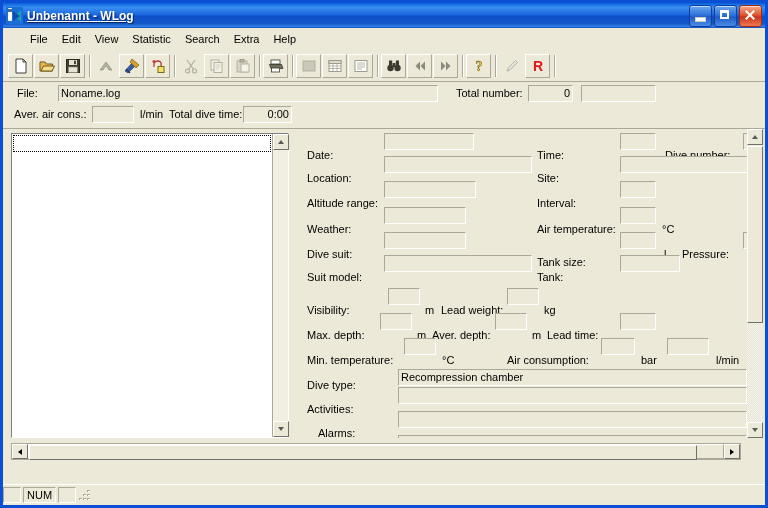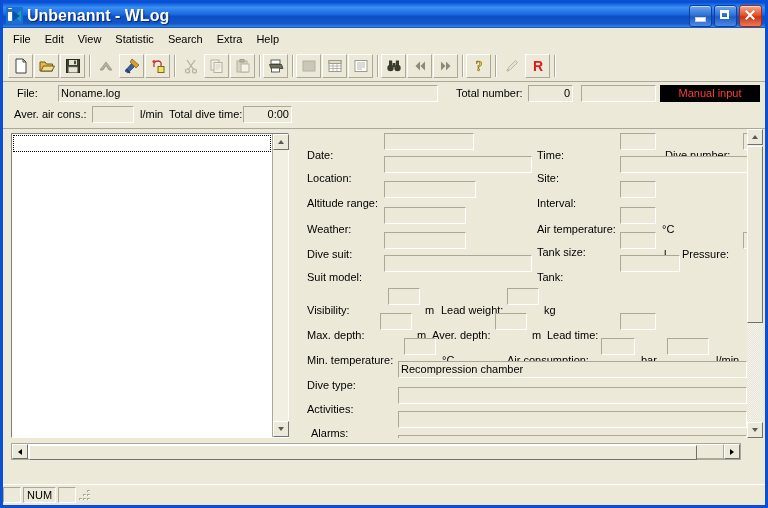--- a/index.html
+++ b/index.html
@@ -40,23 +40,23 @@
     position:absolute;left:7px;top:4px;width:0;height:0;
     border-top:5px solid transparent;border-bottom:5px solid transparent;
     border-left:7px solid #0f4fa8;
   }
   .app-icon .fin2{
     position:absolute;left:9px;top:3px;width:0;height:0;
     border-top:6px solid transparent;border-bottom:6px solid transparent;
     border-right:6px solid #19a3b8;
   }
   .title-text{
-    color:#ffffff;font-weight:bold;font-size:16px;
+    color:#ffffff;font-weight:bold;font-size:12px;
     text-shadow:1px 1px 1px rgba(0,0,0,.55);
-    white-space:nowrap;letter-spacing:0px;
+    white-space:nowrap;letter-spacing:0px;text-decoration:underline;
   }
   .title-text .doc{font-weight:bold;}
   .title-text .sep{font-weight:bold;}
   .win-buttons{
     position:absolute;right:3px;top:2px;display:flex;gap:2px;
   }
   .win-btn{
     width:21px;height:20px;border-radius:3px;
     border:1px solid #0d3f9c;
     position:relative;cursor:default;
@@ -75,21 +75,21 @@
   }
   .win-btn.close .x1,.win-btn.close .x2{
     position:absolute;left:4px;top:8px;width:12px;height:2px;background:#fff;
   }
   .win-btn.close .x1{transform:rotate(45deg);}
   .win-btn.close .x2{transform:rotate(-45deg);}
 
   
   .menubar{
     height:21px;flex:0 0 21px;background:#ece9d8;
-    display:flex;align-items:center;padding-left:3px;
+    display:flex;align-items:center;padding-left:20px;
     border-bottom:1px solid #ece9d8;
   }
   .menu-item{
     padding:2px 7px;font-size:11px;color:#000;cursor:default;line-height:14px;
   }
 
   
   .toolbar{
     height:31px;flex:0 0 31px;background:#ece9d8;
     display:flex;align-items:center;padding-left:5px;gap:0px;
@@ -432,21 +432,20 @@
         <i></i>
       </div>
   </div>
 
   <div class="infobar">
     <div class="lbl" style="position:absolute;left:14px;top:5px;">File:</div>
     <div class="fieldflat" style="position:absolute;left:55px;top:3px;width:380px;">Noname.log</div>
     <div class="lbl" style="position:absolute;left:453px;top:5px;">Total number:</div>
     <div class="fieldflat num" style="position:absolute;left:525px;top:3px;width:45px;">0</div>
     <div class="fieldflat" style="position:absolute;left:578px;top:3px;width:75px;"></div>
-    <div class="manual-input" style="left:657px;top:3px;width:100px;height:17px;">Manual input</div>
 
     <div class="lbl" style="position:absolute;left:11px;top:26px;">Aver. air cons.:</div>
     <div class="fieldflat" style="position:absolute;left:89px;top:24px;width:42px;"></div>
     <div class="lbl" style="position:absolute;left:137px;top:26px;">l/min</div>
     <div class="lbl" style="position:absolute;left:166px;top:26px;">Total dive time:</div>
     <div class="fieldflat num" style="position:absolute;left:240px;top:24px;width:49px;">0:00</div>
   </div>
 
   <div class="client">
 
@@ -506,21 +505,21 @@
       </div>
       <div class="fieldflat" style="position:absolute;left:321px;top:78px;width:36px;"></div>
       <div class="frow" style="left:363px;top:79px;">
         <span class="lbl">°C</span>
       </div>
 
       <div class="frow" style="left:8px;top:104px;">
         <span class="lbl">Dive suit:</span>
       </div>
       <div class="fieldflat" style="position:absolute;left:85px;top:103px;width:82px;"></div>
-      <div class="frow" style="left:238px;top:102px;">
+      <div class="frow" style="left:238px;top:112px;">
         <span class="lbl">Tank size:</span>
       </div>
       <div class="fieldflat" style="position:absolute;left:321px;top:103px;width:36px;"></div>
       <div class="frow" style="left:365px;top:104px;">
         <span class="lbl">l</span>
       </div>
       <div class="frow" style="left:383px;top:104px;">
         <span class="lbl">Pressure:</span>
       </div>
       <div class="fieldflat" style="position:absolute;left:444px;top:103px;width:36px;"></div>
@@ -583,28 +582,28 @@
         <span class="lbl">bar</span>
       </div>
       <div class="fieldflat" style="position:absolute;left:368px;top:209px;width:42px;"></div>
       <div class="frow" style="left:417px;top:210px;">
         <span class="lbl">l/min</span>
       </div>
 
       <div class="frow" style="left:8px;top:235px;">
         <span class="lbl">Dive type:</span>
       </div>
-      <div class="fieldflat" style="position:absolute;left:99px;top:232px;right:0px;">Recompression chamber</div>
+      <div class="fieldflat" style="position:absolute;left:99px;top:240px;right:0px;">Recompression chamber</div>
 
       <div class="frow" style="left:8px;top:259px;">
         <span class="lbl">Activities:</span>
       </div>
       <div class="fieldflat" style="position:absolute;left:99px;top:258px;right:0px;"></div>
 
-      <div class="frow" style="left:12px;top:283px;">
+      <div class="frow" style="left:19px;top:283px;">
         <span class="lbl">Alarms:</span>
       </div>
       <div class="fieldflat" style="position:absolute;left:99px;top:282px;right:0px;"></div>
 
       <div class="frow" style="left:8px;top:307px;">
         
       </div>
       <div class="fieldflat" style="position:absolute;left:99px;top:306px;right:0px;"></div>
 
     </div>

